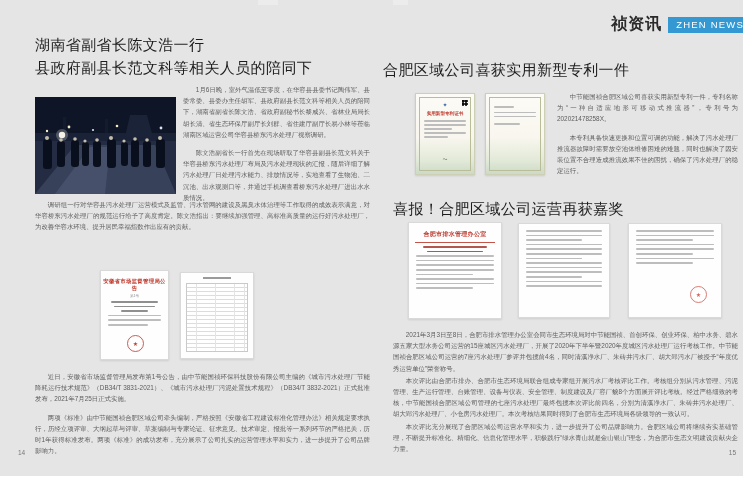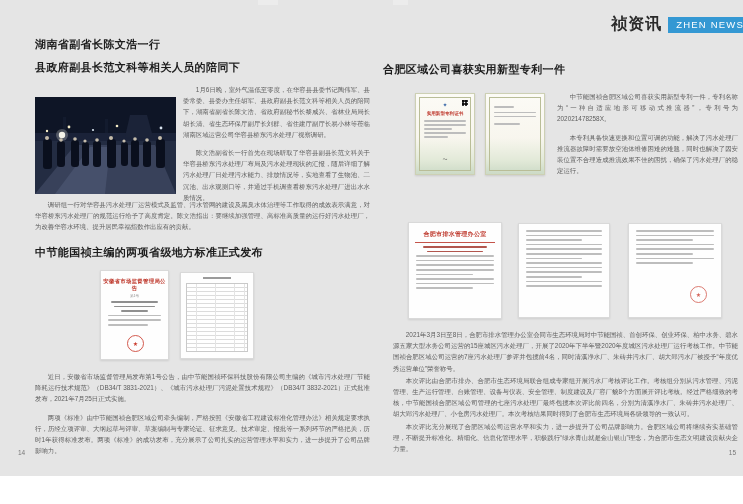--- a/index.html
+++ b/index.html
@@ -6,21 +6,21 @@
   .spread{
     position:relative;width:743px;height:476px;background:#e5e5e5;overflow:hidden;
     font-family:"Liberation Sans","DejaVu Sans",sans-serif;
     padding-left:15px;
   }
   .top-mark{position:absolute;top:0;height:5px;background:#ececec;}
   .mark1{left:258px;width:20px;}
   .mark2{left:393px;width:15px;}
 
   
-  .headline{position:absolute;font-weight:bold;color:#1d1d1d;font-size:11px;letter-spacing:0.4px;line-height:23px;white-space:nowrap;}
+  .headline{position:absolute;font-weight:normal;color:#1d1d1d;font-size:15px;letter-spacing:0.4px;line-height:23px;white-space:nowrap;}
 
   
   .body-col{position:absolute;}
   .body-col p{font-size:6.4px;line-height:11.2px;color:#5d5d5d;text-align:justify;text-indent:2em;margin:0 0 7px 0;}
 
   
   .photo{position:absolute;left:35px;top:97px;width:141px;height:97px;overflow:hidden;background:#101729;}
 
   
   .doc{position:absolute;background:#fefefe;border:1px solid #d9d9d9;box-shadow:0 1px 2px rgba(0,0,0,0.10);}
@@ -128,23 +128,20 @@
 
   <div class="body-col" style="left:183px;top:84px;width:187px;">
     <p>1月6日晚，室外气温低至零度，在华容县县委书记陶伟军、县委常委、县委办主任胡军、县政府副县长范文科等相关人员的陪同下，湖南省副省长陈文浩、省政府副秘书长黎咸兴、省林业局局长胡长清、省生态环保厅副厅长刘群、省住建厅副厅长易小林等莅临湖南区域运营公司华容县桥东污水处理厂视察调研。</p>
     <p>陈文浩副省长一行首先在现场听取了华容县副县长范文科关于华容县桥东污水处理厂布局及污水处理现状的汇报，随后详细了解污水处理厂日处理污水能力、排放情况等，实地查看了生物池、二沉池、出水观测口等，并通过手机调查看桥东污水处理厂进出水水质情况。</p>
   </div>
 
   <div class="body-col" style="left:35px;top:199px;width:335px;">
     <p>调研组一行对华容县污水处理厂运营模式及监管、污水管网的建设及黑臭水体治理等工作取得的成效表示满意，对华容桥东污水处理厂的规范运行给予了高度肯定。陈文浩指出：要继续加强管理、高标准高质量的运行好污水处理厂，为改善华容水环境、提升居民幸福指数作出应有的贡献。</p>
   </div>
 
-  <div class="headline" style="left:35px;top:241px;">
-    <div>中节能国祯主编的两项省级地方标准正式发布</div>
-  </div>
 
   <div class="doc" style="left:100px;top:270px;width:67px;height:88px;">
     <div class="doc-red-title">安徽省市场监督管理局公告</div>
     <div class="doc-sub">第1号</div>
     <div class="bar dark w70"></div>
     <div class="bar dark w60"></div>
     <div class="bar dark w40"></div>
     <div class="bar"></div>
     <div class="bar"></div>
     <div class="bar short"></div>
@@ -193,20 +190,23 @@
       <div class="bar" style="margin:2.5px 8px 0 8px;"></div>
       <div class="bar short" style="margin:6px 8px 0 8px;margin-right:24px;"></div>
     </div>
   </div>
 
   <div class="body-col" style="left:557px;top:91px;width:181px;">
     <p>中节能国祯合肥区域公司喜获实用新型专利一件，专利名称为“一种自适应地形可移动式推流器”，专利号为202021478258X。</p>
     <p>本专利具备快速更换和位置可调的功能，解决了污水处理厂推流器故障时需要放空池体维修困难的难题，同时也解决了因安装位置不合理造成推流效果不佳的困扰，确保了污水处理厂的稳定运行。</p>
   </div>
 
+  <div class="headline" style="left:393px;top:197px;">
+    <div>喜报！合肥区域公司运营再获嘉奖</div>
+  </div>
 
   <div class="doc" style="left:408px;top:222px;width:92px;height:95px;">
     <div class="doc-red-title" style="font-size:6px;">合肥市排水管理办公室</div>
     <div class="red-rule"></div>
     <div class="bar dark w70" style="background:#b2564e;"></div>
     <div class="bar dark w60" style="background:#b2564e;"></div>
     <div class="bar"></div>
     <div class="bar"></div>
     <div class="bar"></div>
     <div class="bar"></div>

